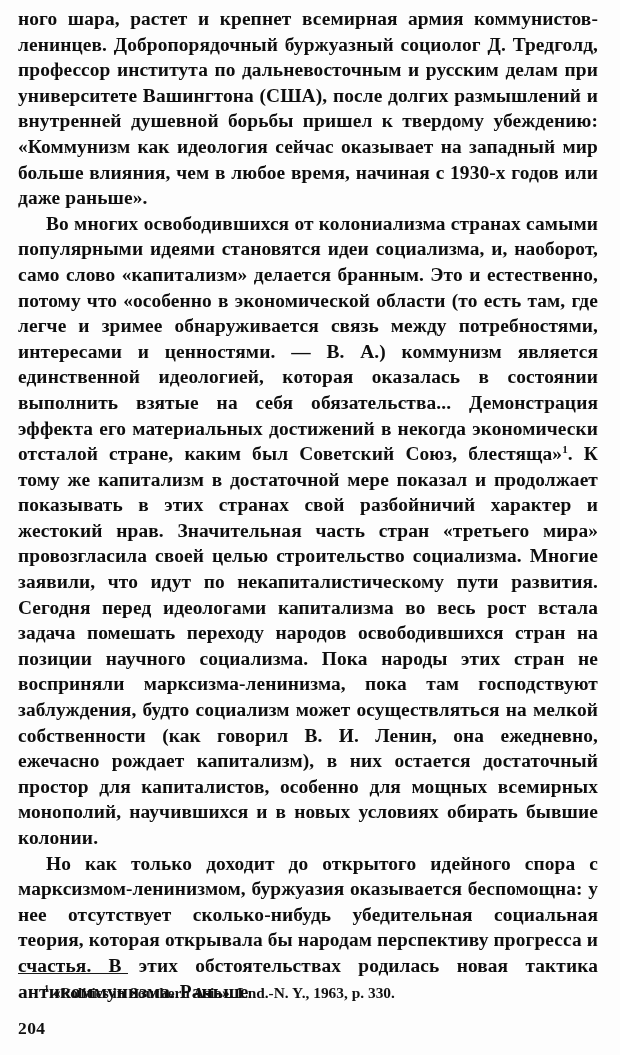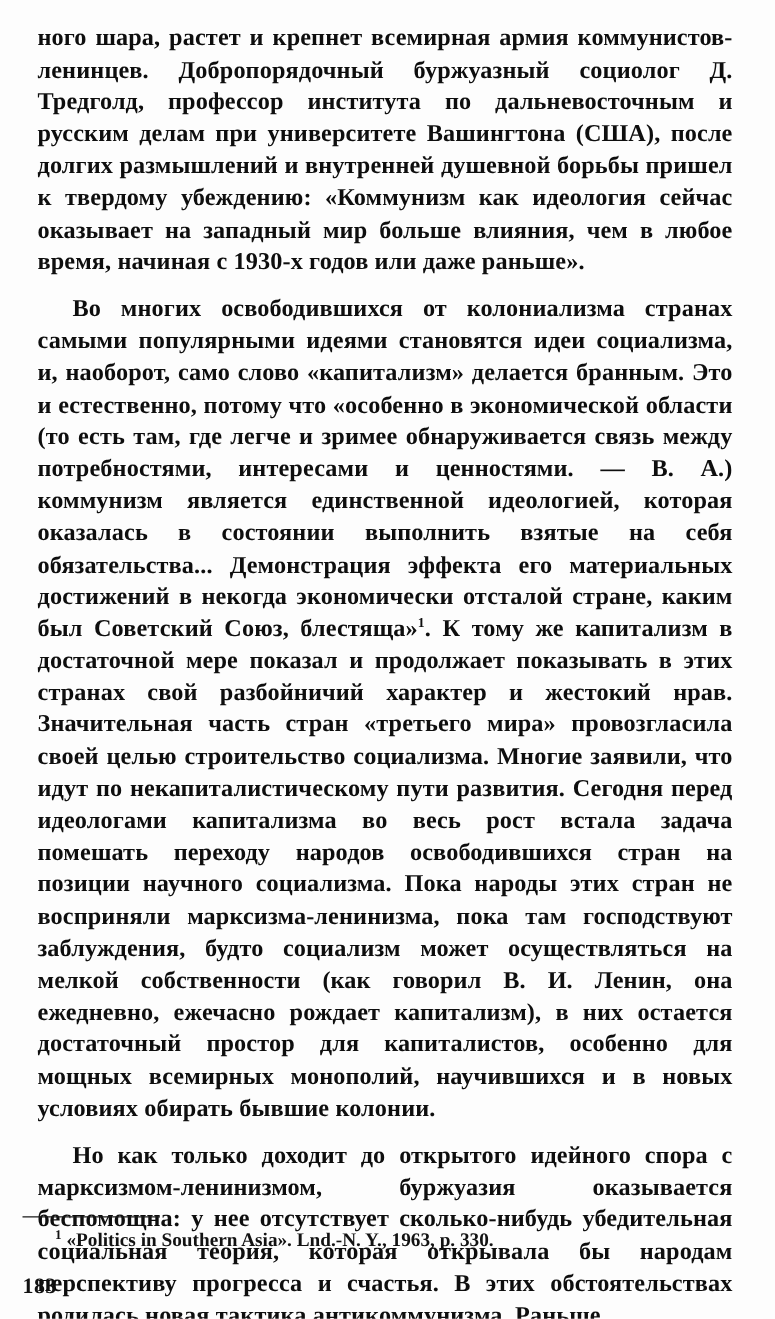--- a/index.html
+++ b/index.html
@@ -26,21 +26,21 @@
     font-family: "Liberation Serif", serif;
     font-size: 19.4px;
     line-height: 25.6px;
     text-align: justify;
     color: #0e0e0e;
     font-weight: 700;
     letter-spacing: 0.1px;
     -webkit-font-smoothing: none;
   }
   .para {
-    margin: 12px;
+    margin: 0;
     text-indent: 28px;
     text-align: justify;
   }
   .para.first {
     text-indent: 0;
   }
   .para + .para {
     margin-top: 0;
   }
   .italic {
@@ -101,15 +101,15 @@
 
     <p class="para"><span>Но как только доходит до открытого идейного спора с марксизмом-ленинизмом, буржуазия оказывается беспомощна: у нее отсутствует сколько-нибудь убедительная социальная теория, которая открывала бы народам перспективу прогресса и счастья. В этих обстоятельствах родилась новая тактика антикоммунизма. Раньше</span></p>
 
   </div>
 
   <div class="footnote-area">
     <div class="footnote-rule"></div>
     <div class="footnote"><sup>1</sup> <span>«Politics in Southern Asia». Lnd.-N. Y., 1963, p. 330.</span></div>
   </div>
 
-  <div class="page-number">183</div>
+  <div class="page-number">204</div>
 
 </div>
 
 </body></html>

